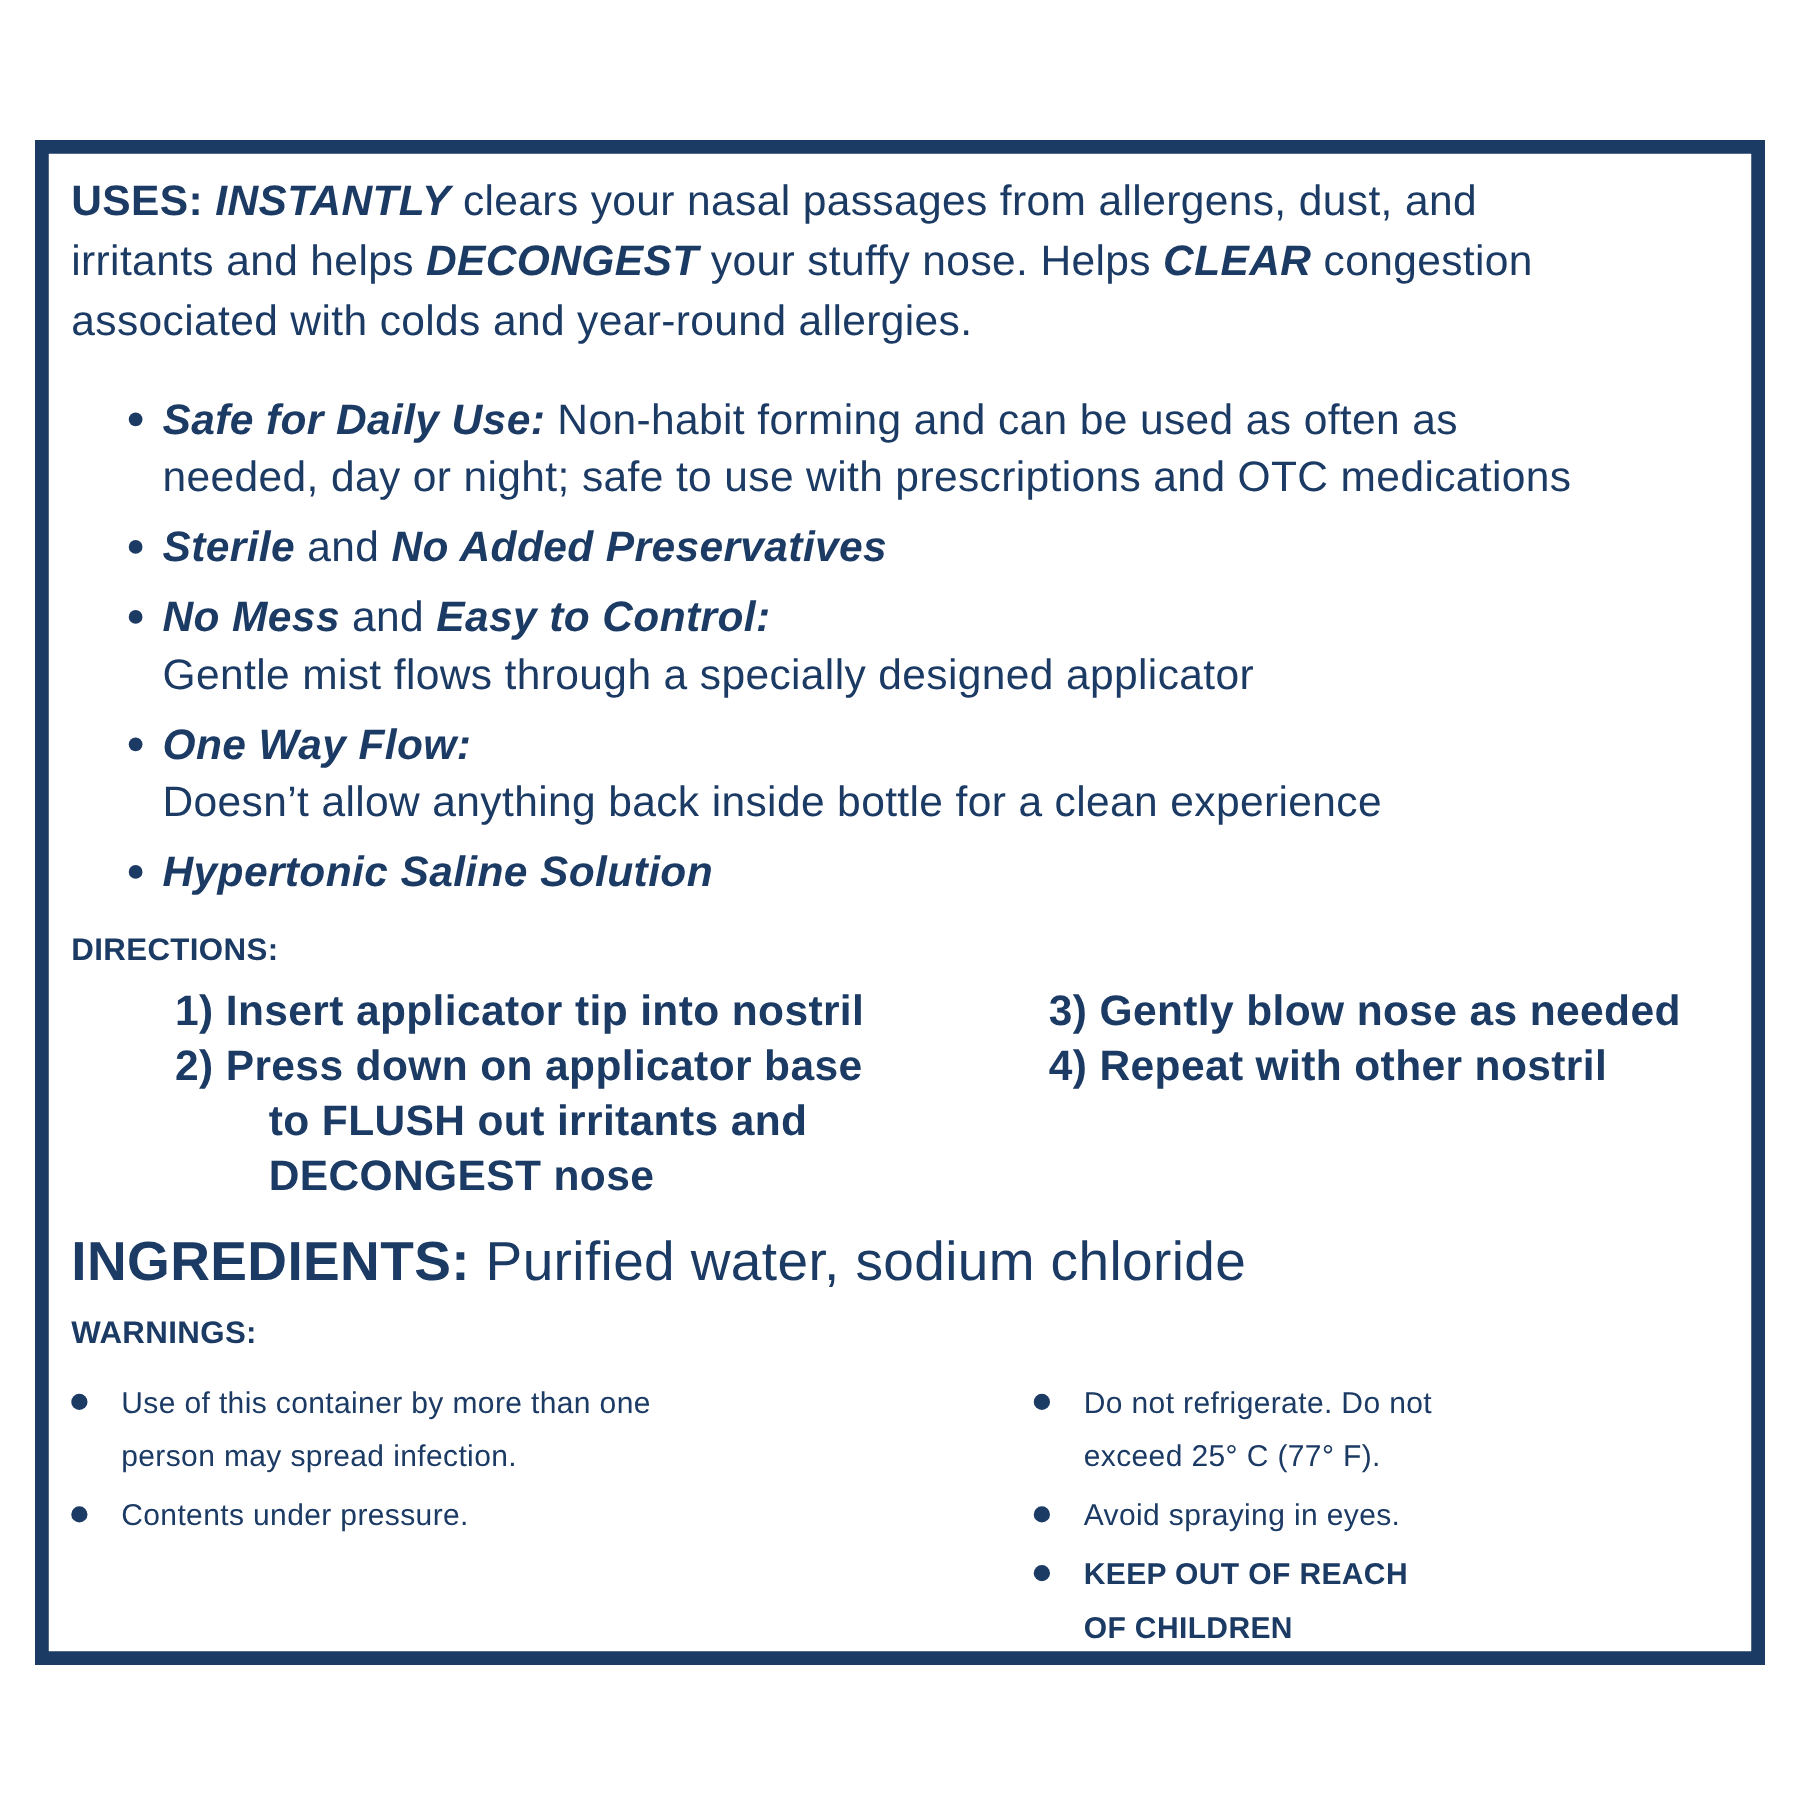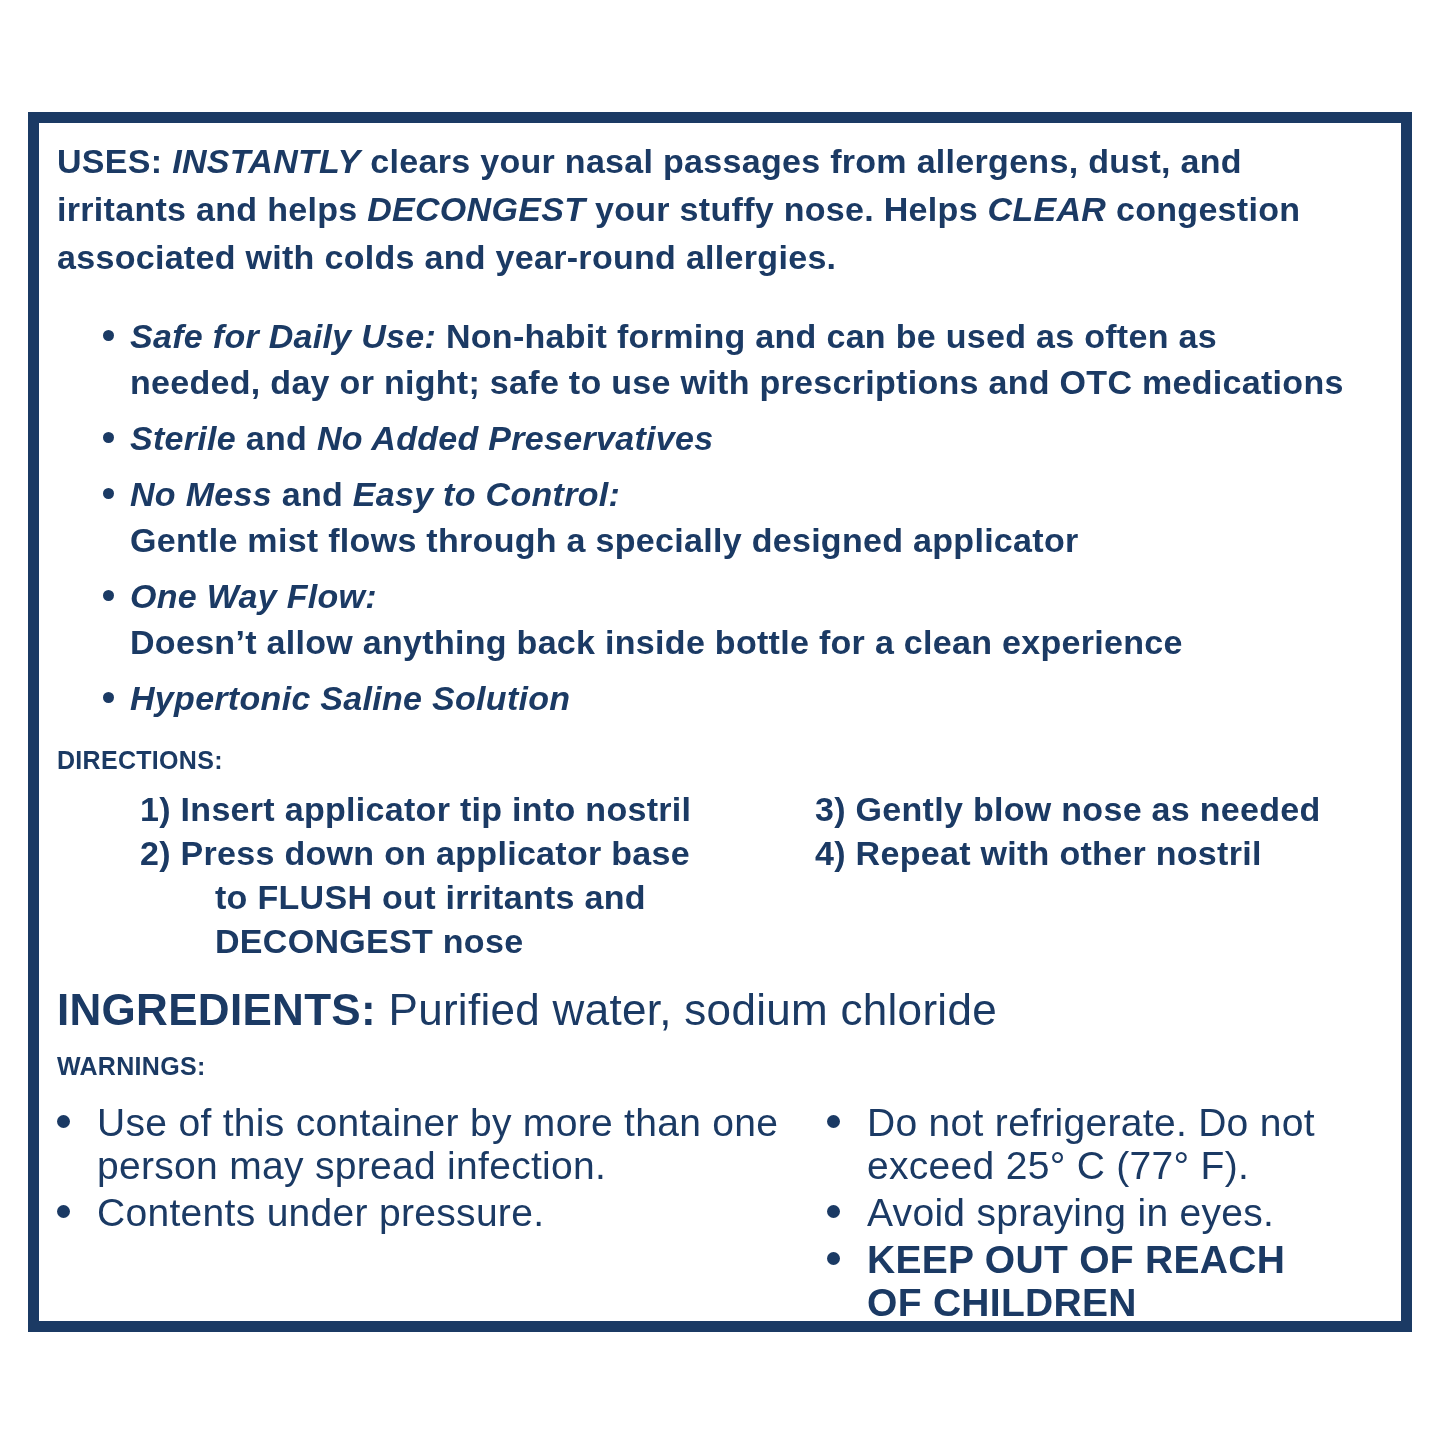--- a/index.html
+++ b/index.html
@@ -21,21 +21,21 @@
     top: 112px;
     width: 1384px;
     height: 1220px;
     box-sizing: border-box;
     border: 11px solid #1b3a64;
     padding: 14px 8px 0 18px;
     background: #ffffff;
     overflow: hidden;
   }
   
-  .s-r  { font-weight: bold; font-style: normal; }
+  .s-r  { font-weight: normal; font-style: normal; }
   .s-b  { font-weight: bold;   font-style: normal; }
   .s-bi { font-weight: bold;   font-style: italic; }
 
   .uses {
     font-size: 34px;
     line-height: 48px;
   }
   .features {
     margin-top: 32px;
   }
@@ -60,38 +60,39 @@
     font-weight: bold;
     line-height: 46px;
   }
   .dir-heading { margin-top: 16px; }
   .dir-cols {
     display: flex;
     margin-top: 4px;
     font-size: 34px;
     font-weight: bold;
     line-height: 44px;
+    gap: 24px;
   }
   .dir-col1 {
     margin-left: 83px;
     width: 675px;
     flex: none;
   }
   .dir-indent { padding-left: 75px; }
   .ingredients {
     margin-top: 24px;
     font-size: 44px;
     line-height: 46px;
   }
   .ingredients .hd { font-weight: bold; }
   .warn-heading { margin-top: 10px; }
   .warn-cols {
     display: flex;
     margin-top: 12px;
-    font-size: 39px;
+    font-size: 24px;
     line-height: 43px;
   }
   .warn-col-left {
     width: 770px;
     flex: none;
   }
   .warn-item {
     display: flex;
     margin-bottom: 4px;
   }

